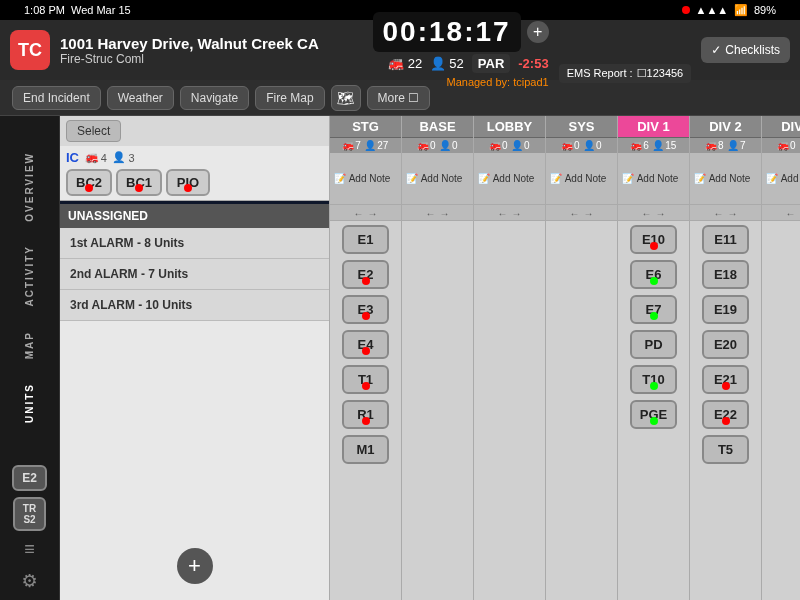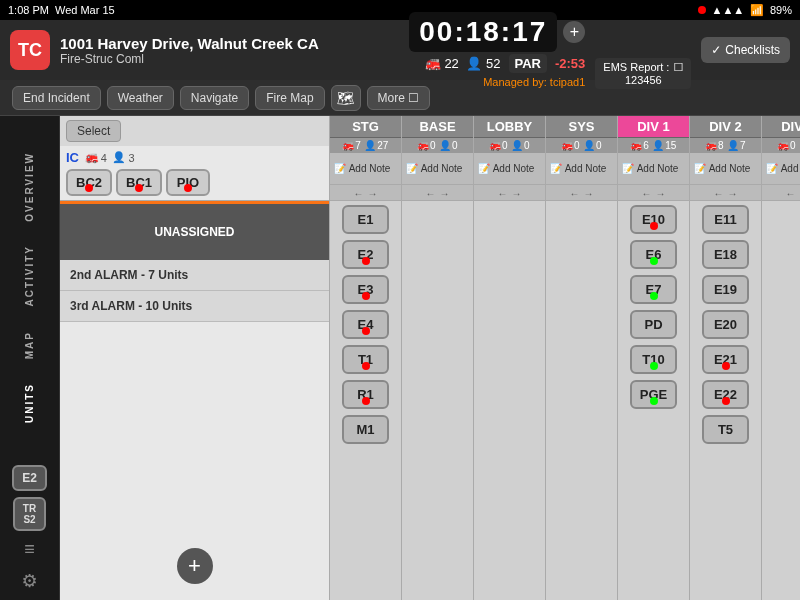--- a/index.html
+++ b/index.html
@@ -12,21 +12,21 @@
       color: #fff;
     }
 
     
     .status-bar {
       background: #000;
       height: 20px;
       display: flex;
       align-items: center;
       justify-content: space-between;
-      padding: 0 8px;
+      padding: 0 24px;
       font-size: 11px;
       color: #fff;
     }
     .status-bar-left { display: flex; gap: 6px; align-items: center; }
     .status-bar-right { display: flex; gap: 6px; align-items: center; }
     .status-dot { width: 8px; height: 8px; border-radius: 50%; background: #f00; display: inline-block; }
 
     
     .header {
       background: #2a2a2a;
@@ -104,21 +104,20 @@
       border-radius: 4px;
       color: #fff;
       font-weight: bold;
       font-size: 13px;
     }
     .par-time { color: #f55; font-weight: bold; font-size: 13px; }
     .managed-by { font-size: 11px; color: #f80; margin-top: 1px; }
 
     .ems-section {
       display: flex;
-      flex-direction: column;
       align-items: center;
       background: #333;
       border-radius: 4px;
       padding: 3px 8px;
       font-size: 11px;
       margin-top: 46px;
     }
     .ems-row { display: flex; align-items: center; gap: 4px; color: #fff; }
 
     .checklist-btn {
@@ -244,25 +243,25 @@
     .dot-green { background: #0f0; }
 
     
     .unassigned-section {
       background: #e8e8e8;
       flex: 1;
     }
     .unassigned-header {
       background: #555;
       color: #fff;
-      padding: 21px 8px;
+      padding: 5px 8px;
       font-size: 12px;
       font-weight: bold;
-      text-align: center;
-      border-top: 3px solid #f97316;
+      text-align: left;
+      border-top: 3px solid #0f172a;
     }
     .alarm-row {
       background: #d8d8d8;
       border-bottom: 1px solid #bbb;
       padding: 8px 10px;
       font-size: 12px;
       font-weight: bold;
       color: #333;
       cursor: pointer;
     }
@@ -310,21 +309,21 @@
       justify-content: center;
       gap: 4px;
       background: #999;
       padding: 2px 4px;
       font-size: 10px;
       color: #fff;
     }
     .col-add-note {
       background: #bbb;
       border: none;
-      padding: 10px 4px;
+      padding: 20px 4px;
       font-size: 10px;
       color: #333;
       cursor: pointer;
       text-align: left;
       border-bottom: 1px solid #aaa;
       width: 100%;
     }
     .col-scroll-row {
       display: flex;
       justify-content: center;
@@ -505,20 +504,21 @@
           </div>
           <div class="unit-card">
             PIO
             <div class="dot dot-red"></div>
           </div>
         </div>
       </div>
 
       <div class="unassigned-section">
         <div class="unassigned-header">UNASSIGNED</div>
+        <div class="alarm-row">1st ALARM - 8 Units</div>
         <div class="alarm-row">2nd ALARM - 7 Units</div>
         <div class="alarm-row">3rd ALARM - 10 Units</div>
       </div>
 
       <div style="display:flex;justify-content:flex-start;padding:8px 10px;">
         <div class="fab-btn">+</div>
       </div>
     </div>
 
     <div class="columns-area">

